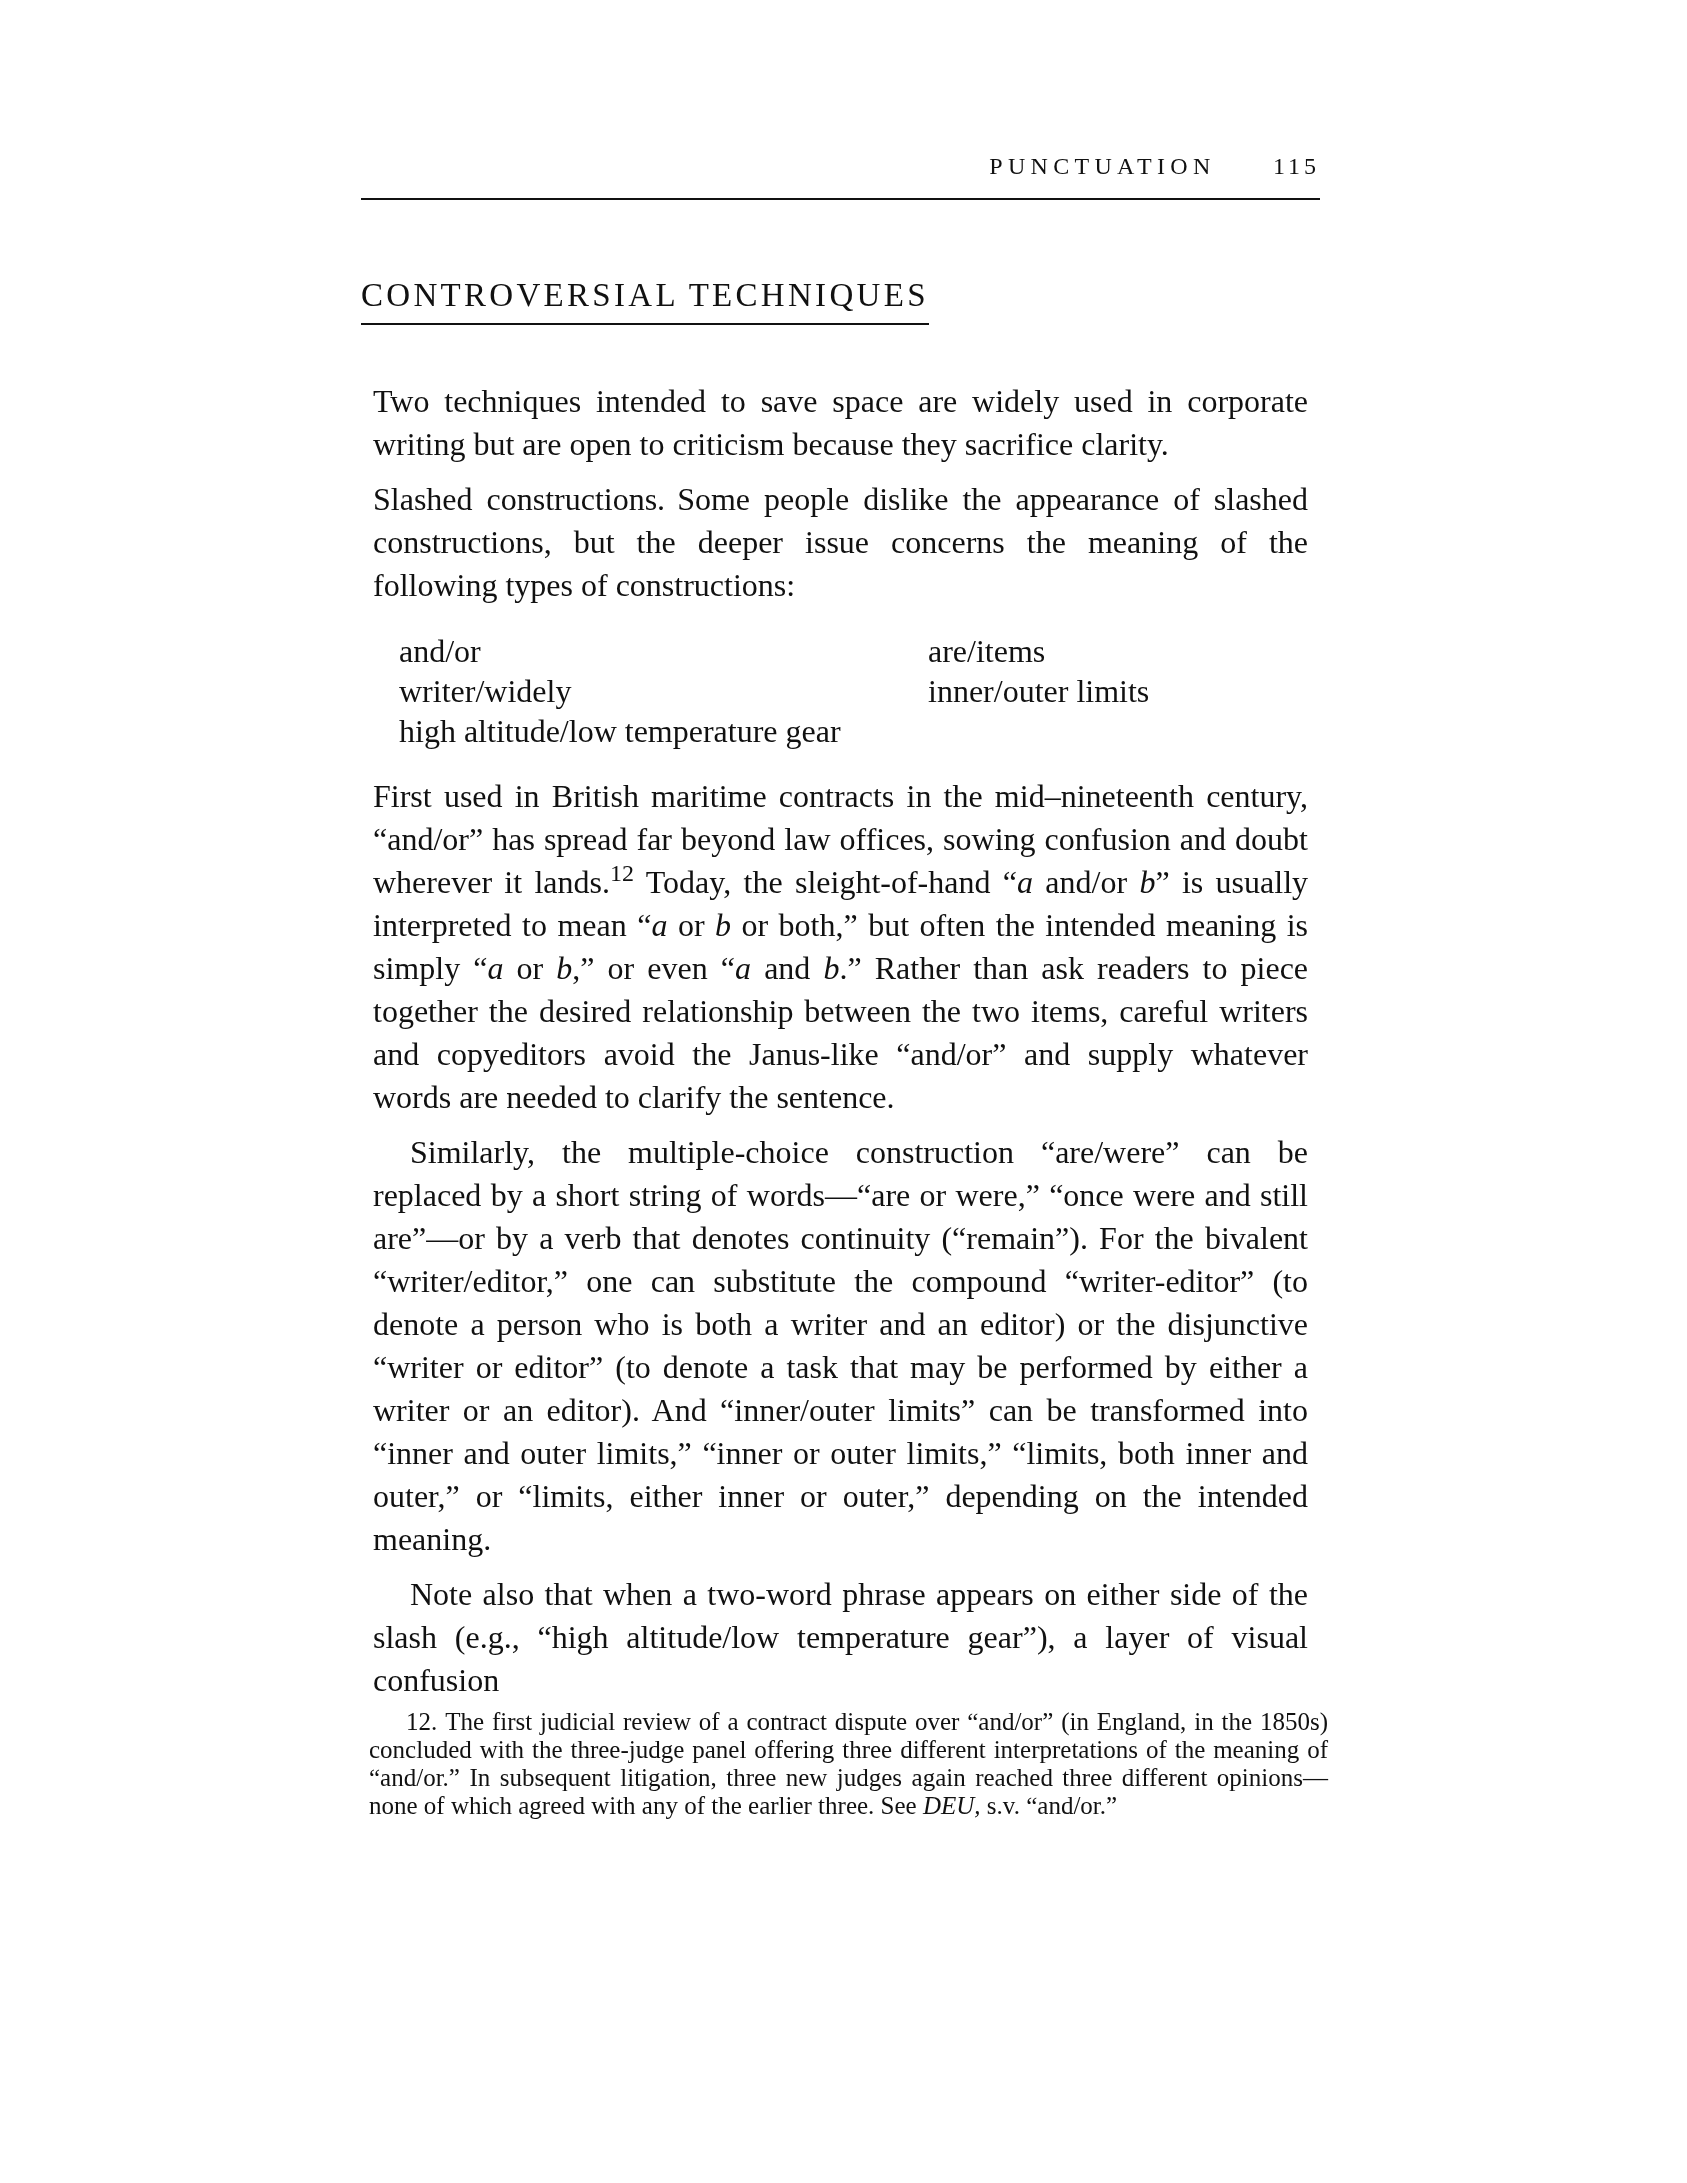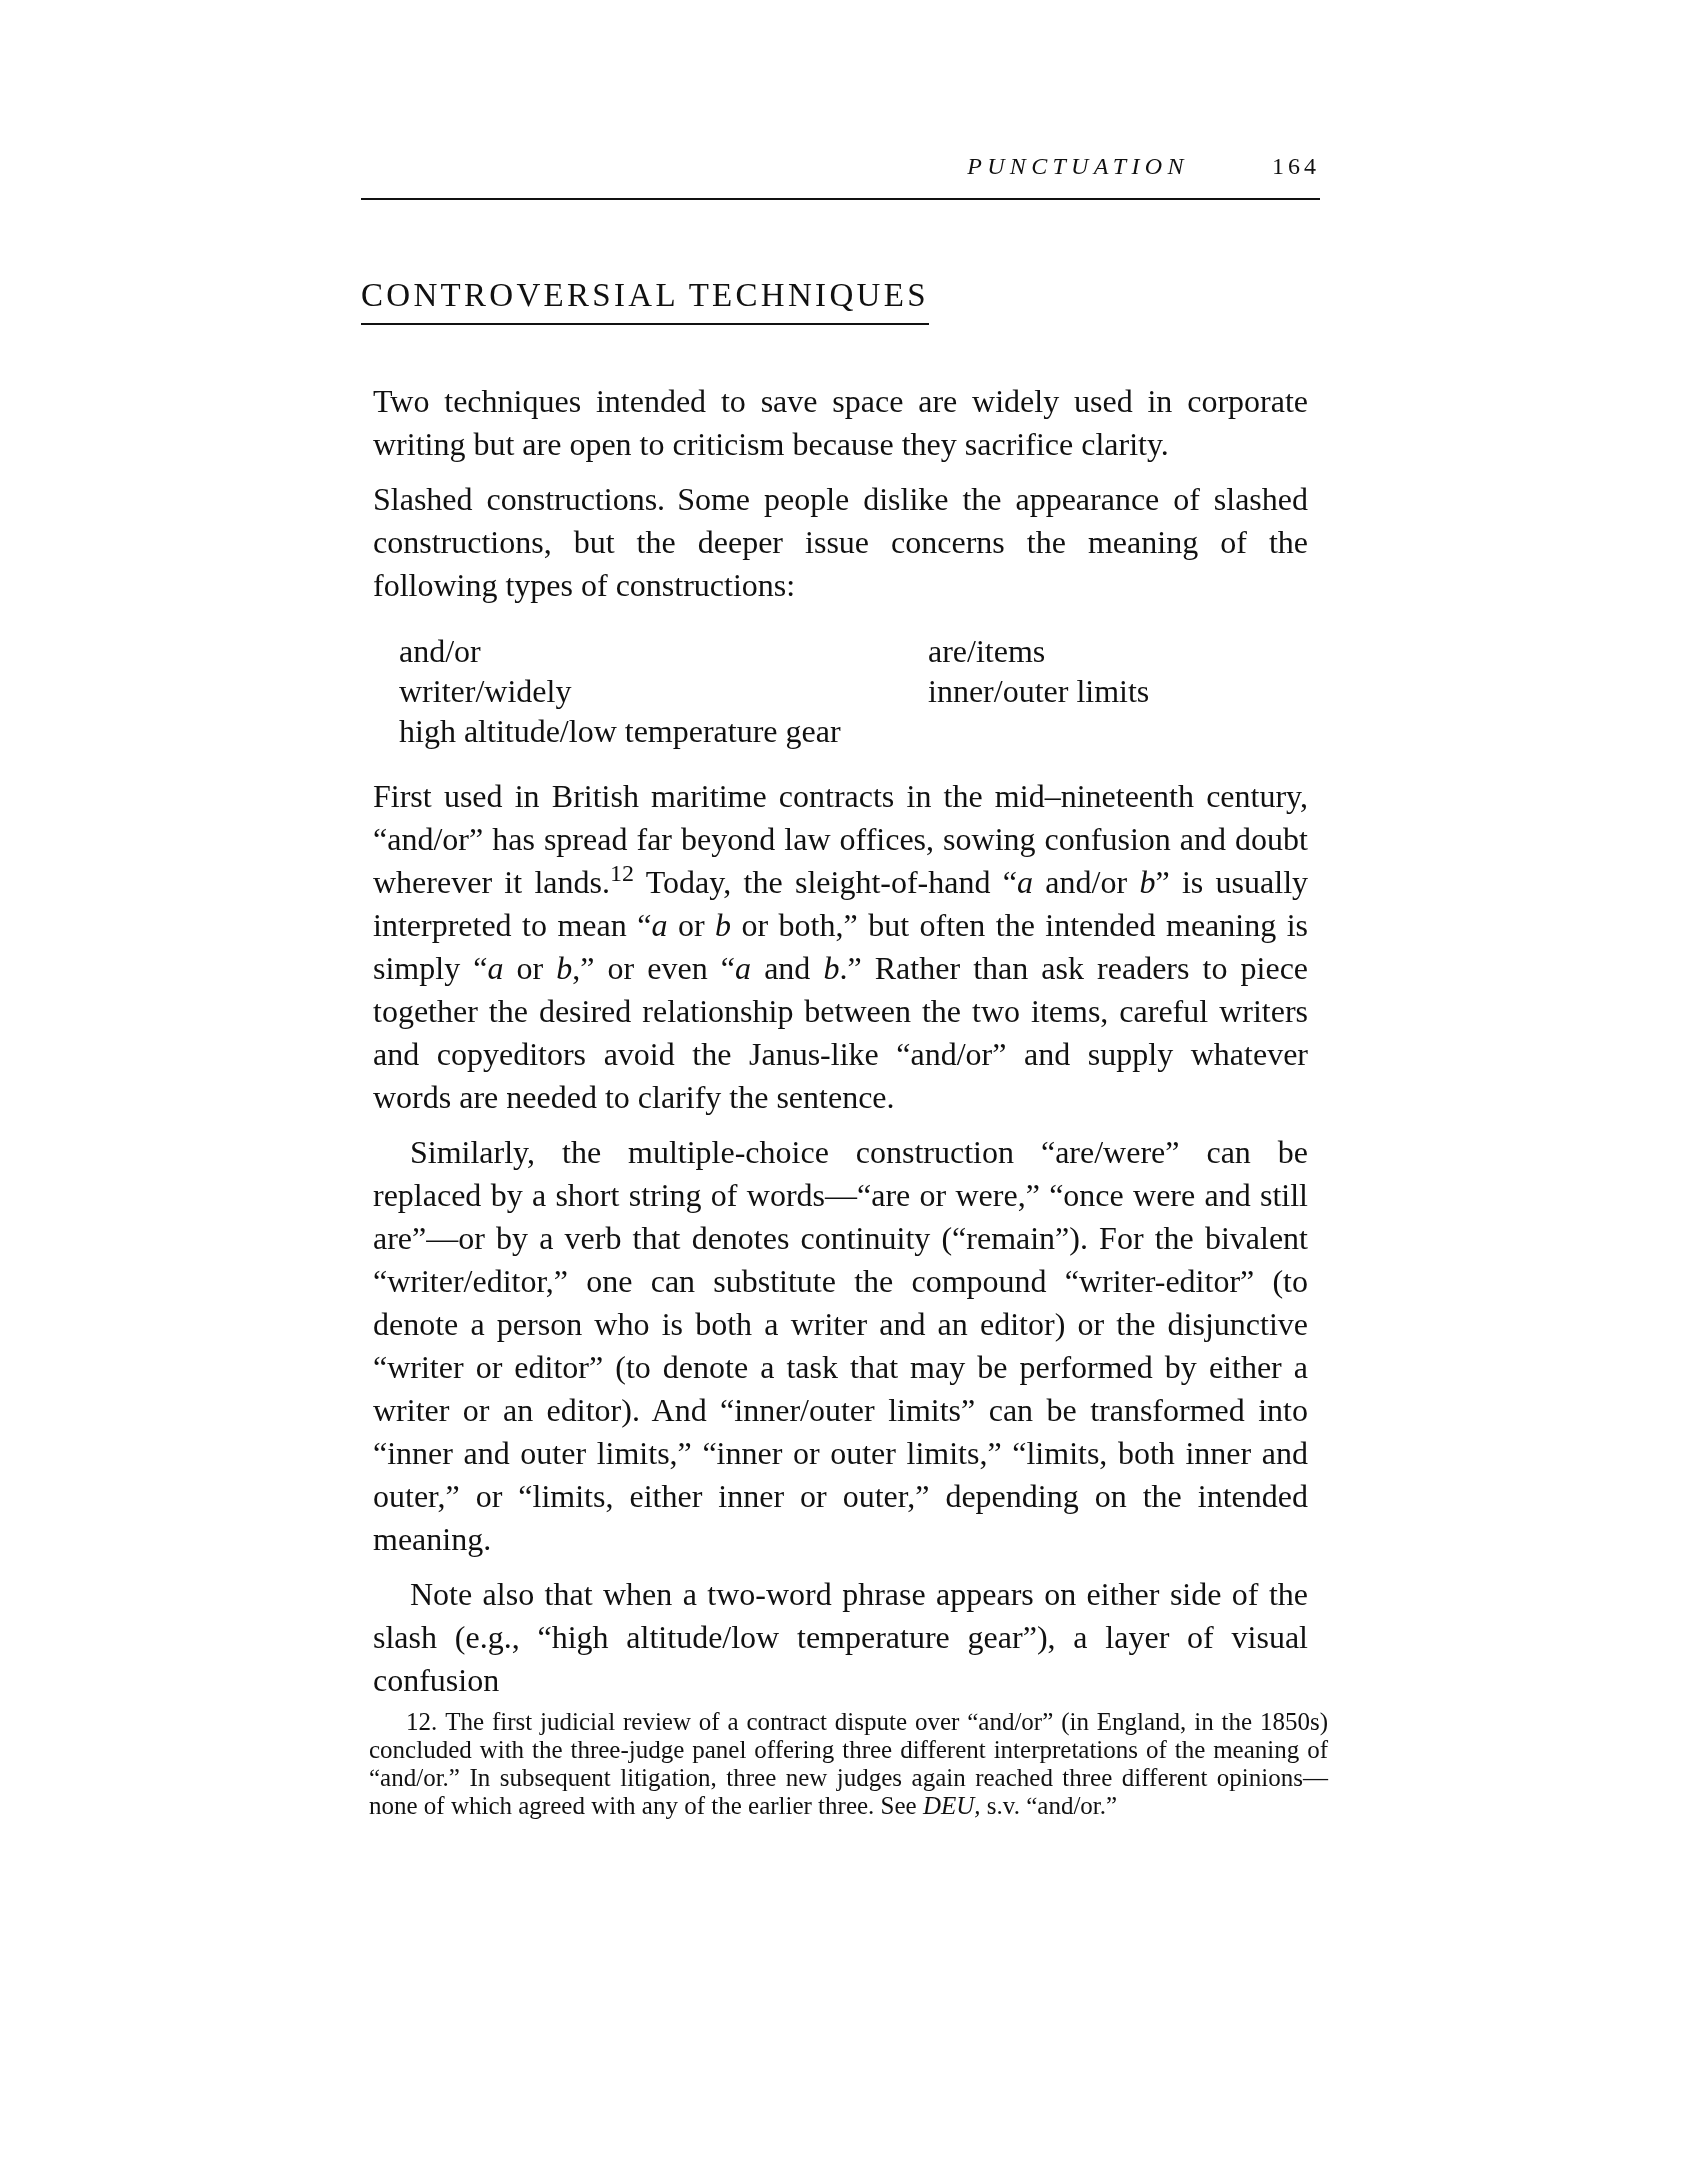--- a/index.html
+++ b/index.html
@@ -1,20 +1,20 @@
 <!DOCTYPE html>
 <html style="font-size:10.6px"><head>
 <meta charset="utf-8">
 <style>
   html, body { margin: 0; padding: 0; background: #ffffff; }
   body { width: 1687px; height: 2183px; position: relative; overflow: hidden;
          font-family: "Liberation Serif", "DejaVu Serif", serif; color: #111111; }
   .page { position: absolute; left: 361px; top: 0; width: 959px; }
   .running-head { position: absolute; top: 153px; right: 0; font-size: 24px; letter-spacing: 5.3px; }
-  .running-head .title { margin-right: 72px; font-style: italic; }
+  .running-head .title { margin-right: 46px; }
   .running-head .folio { letter-spacing: 4px; }
   .head-rule { position: absolute; top: 198px; left: 0; width: 959px; height: 0; border-top: 2.6px solid #111; }
   .section-heading { position: absolute; top: 277px; left: 0; font-size: 33px; letter-spacing: 3.3px;
                      padding-bottom: 9.3px; border-bottom: 2.6px solid #111; white-space: nowrap; }
   .body { position: absolute; top: 368px; left: 0; width: 959px; font-size: 32px; line-height: 43px;
           text-align: justify; }
   .body p { margin: 12px; }
   .body p.gap { margin-top: 8px; }
   .body p.indent { text-indent: 37px; }
   .body p.noindent { text-indent: 0; }
@@ -29,21 +29,21 @@
   .footnotes p { margin: 0; text-indent: 37px; }
   .footnotes .fn-num { margin-right: 8px; }
 </style>
 </head>
 <body>
 
 <div class="page">
 
   <div class="running-head">
     <span class="title">PUNCTUATION</span>
-    <span class="folio">164</span>
+    <span class="folio">115</span>
   </div>
   <div class="head-rule"></div>
 
   <div class="section-heading">CONTROVERSIAL TECHNIQUES</div>
 
   <div class="body">
     <p class="noindent">Two techniques intended to save space are widely used in corporate writing but are open to criticism because they sacrifice clarity.</p>
 
     <p class="noindent gap">
       <span class="runin">Slashed constructions.</span><span>Some people dislike the appearance of slashed constructions, but the deeper issue concerns the meaning of the following types of constructions:</span>

